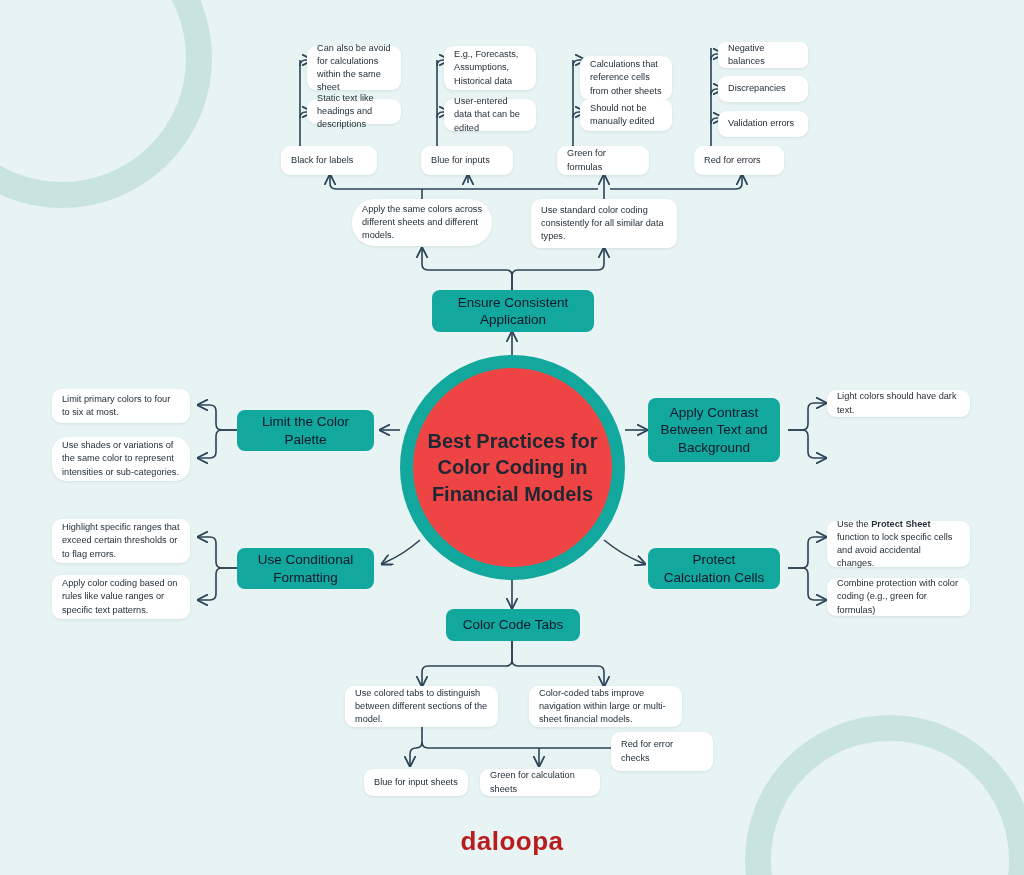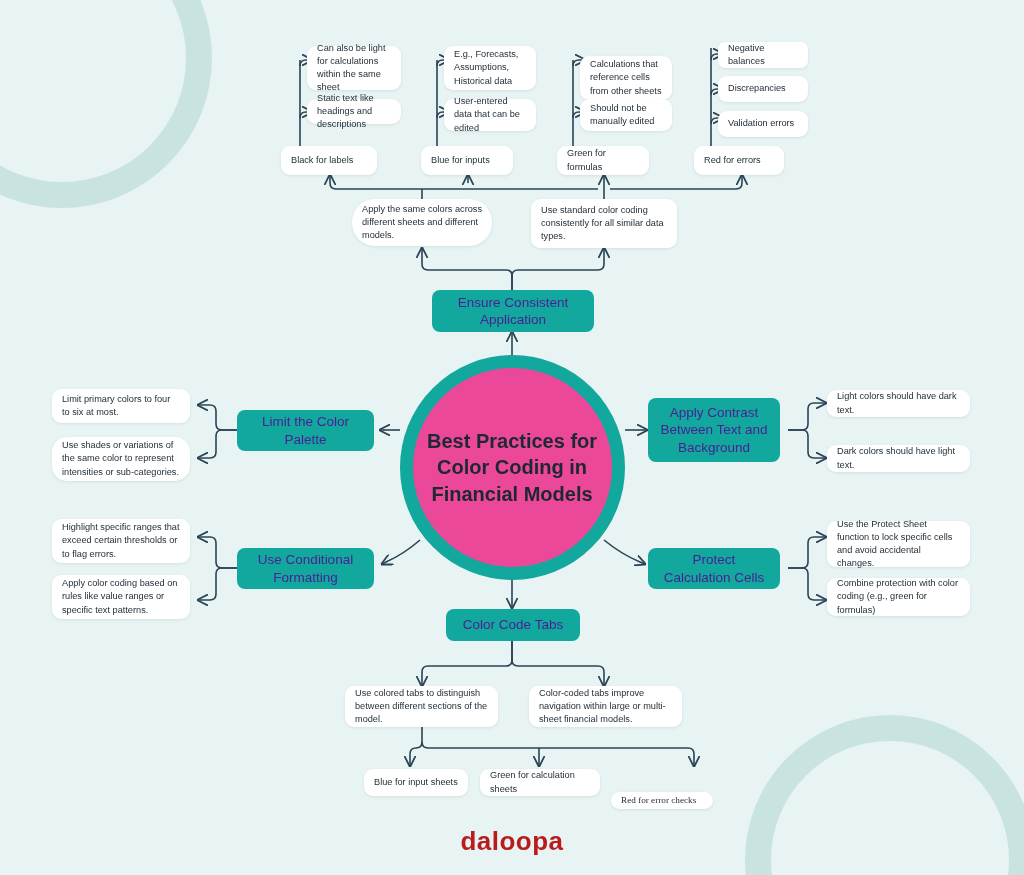--- a/index.html
+++ b/index.html
@@ -23,45 +23,45 @@
     position: absolute;
     background: #ffffff;
     border-radius: 9px;
     box-shadow: 0 1px 3px rgba(20,60,70,.10);
     color: #24303a;
     font-size: 9.2px;
     line-height: 1.42;
     padding: 8px 10px;
     display: flex; align-items: center;
   }
-  .card b { font-weight: 400; }
+  .card b { font-weight: 700; }
 
   
   .teal {
     position: absolute;
     background: #12a89e;
     border-radius: 8px;
-    color: #4c1d95;
+    color: #0f172a;
     font-size: 13.5px;
     line-height: 1.28;
     font-weight: 400;
     display: flex; align-items: center; justify-content: center;
     text-align: center;
     padding: 6px 8px;
   }
 
   
   #hub {
     position: absolute;
     left: 400px; top: 355px;
     width: 225px; height: 225px;
     border-radius: 50%;
-    background: #ec4899;
+    background: #ef4444;
     border: 13px solid #12a89e;
-    display: flex; align-items: center; justify-content: flex-start;
+    display: flex; align-items: center; justify-content: center;
   }
   #hub-label {
     text-align: center;
     font-size: 20px;
     font-weight: 700;
     line-height: 1.33;
     color: #1d2833;
     padding: 0 14px;
     white-space: pre-line;
   }
@@ -150,21 +150,21 @@
     <path d="M 512 641 L 512 660 Q 512 666 518 666 L 598 666 Q 604 666 604 672 L 604 686" marker-end="url(#ah)"></path>
 
     <path d="M 422 726 L 422 742 Q 422 748 428 748 L 539 748"></path>
     <path d="M 539 748 L 688 748 Q 694 748 694 754 L 694 766" marker-end="url(#ah)"></path>
     <path d="M 416 748 Q 410 748 410 754 L 410 766" marker-end="url(#ah)"></path>
     <path d="M 422 742 Q 422 748 416 748"></path>
     <path d="M 539 748 L 539 766" marker-end="url(#ah)"></path>
   </svg>
 
   <div class="card" style="left:307px; top:46px; width:94px; height:44px;">
-    <span>Can also be light for calculations within the same sheet</span>
+    <span>Can also be avoid for calculations within the same sheet</span>
   </div>
   <div class="card" style="left:307px; top:99px; width:94px; height:25px;">
     <span>Static text like headings and descriptions</span>
   </div>
   <div class="card" style="left:281px; top:146px; width:96px; height:29px;">
     <span>Black for labels</span>
   </div>
 
   <div class="card" style="left:444px; top:46px; width:92px; height:44px;">
     <span>E.g., Forecasts, Assumptions, Historical data</span>
@@ -233,23 +233,20 @@
   </div>
 
   <div class="teal" style="left:648px; top:398px; width:132px; height:64px; white-space:pre-line;">
     <span>Apply Contrast
 Between Text and
 Background</span>
   </div>
   <div class="card" style="left:827px; top:390px; width:143px; height:27px;">
     <span>Light colors should have dark text.</span>
   </div>
-  <div class="card" style="left:827px; top:445px; width:143px; height:27px;">
-    <span>Dark colors should have light text.</span>
-  </div>
 
   <div class="teal" style="left:648px; top:548px; width:132px; height:41px; white-space:pre-line;">
     <span>Protect
 Calculation Cells</span>
   </div>
   <div class="card" style="left:827px; top:521px; width:143px; height:46px;">
     <span><span>Use the </span><b>Protect Sheet</b><span> function to lock specific cells and avoid accidental changes.</span></span>
   </div>
   <div class="card" style="left:827px; top:578px; width:143px; height:38px;">
     <span>Combine protection with color coding (e.g., green for formulas)</span>
@@ -264,21 +261,21 @@
   <div class="card" style="left:529px; top:686px; width:153px; height:41px;">
     <span>Color-coded tabs improve navigation within large or multi-sheet financial models.</span>
   </div>
 
   <div class="card" style="left:364px; top:769px; width:104px; height:27px;">
     <span>Blue for input sheets</span>
   </div>
   <div class="card" style="left:480px; top:769px; width:120px; height:27px;">
     <span>Green for calculation sheets</span>
   </div>
-  <div class="card" style="left:611px; top:792px; width:102px; height:17px;font-family:Liberation Serif, serif;">
+  <div class="card" style="left:611px; top:732px; width:102px; height:39px;">
     <span>Red for error checks</span>
   </div>
 
   <div id="hub">
     <div id="hub-label">Best Practices for
 Color Coding in
 Financial Models</div>
   </div>
 
   <div id="logo">daloopa</div>

